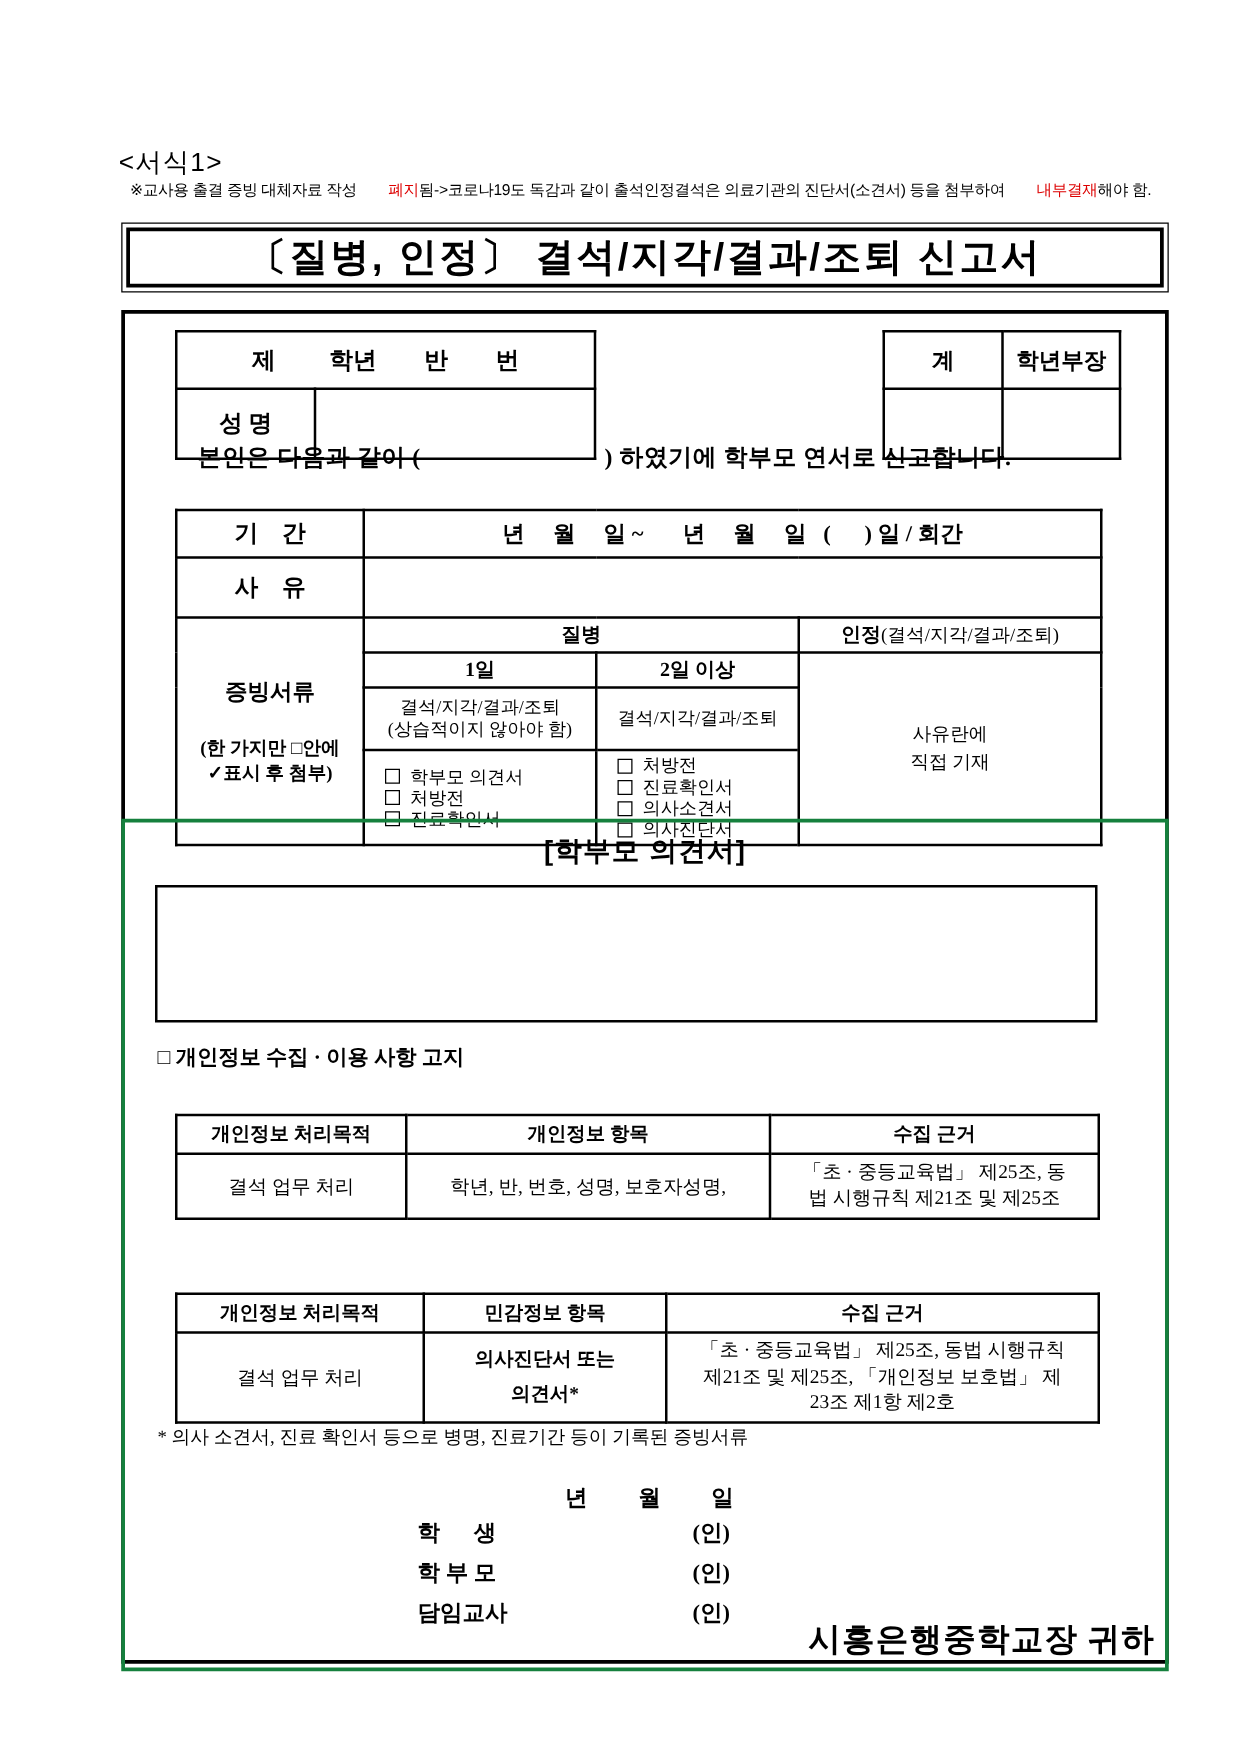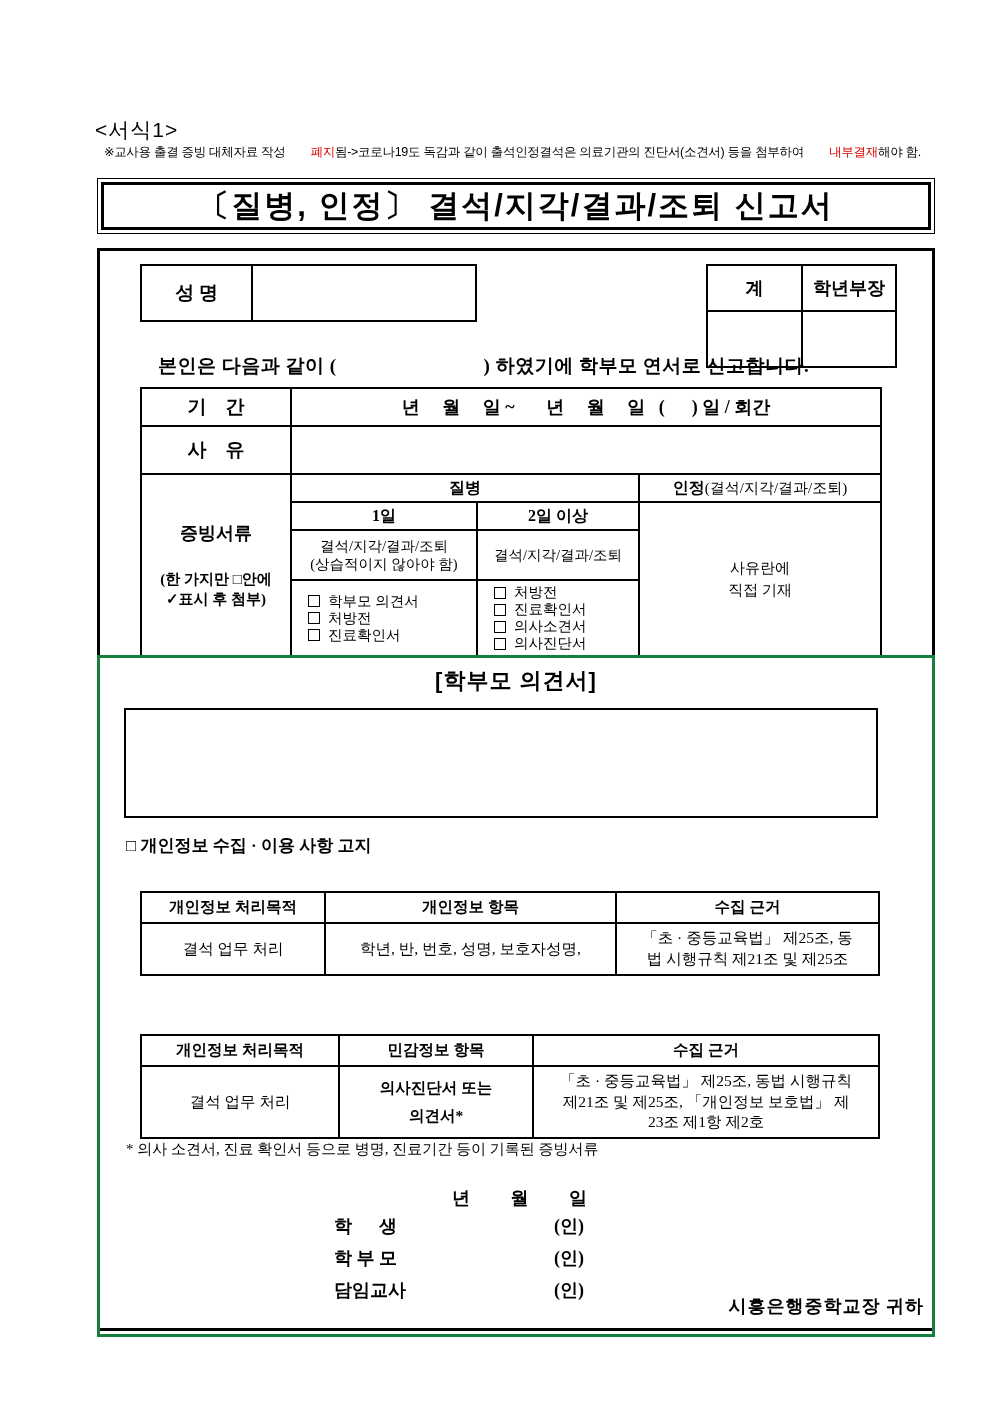--- a/index.html
+++ b/index.html
@@ -27,21 +27,21 @@
   table { border-collapse: collapse; table-layout: fixed; }
   td { border: 2px solid #000; text-align: center; vertical-align: middle; overflow: hidden; }
 
   .student-table { position: absolute; left: 40px; top: 13px; width: 335px; }
   .student-table td { font-size: 19px; font-weight: 700; }
   .approval-table { position: absolute; left: 606px; top: 13px; width: 189px; }
   .approval-table td { font-size: 18px; font-weight: 700; }
 
   .declaration { left: 58px; top: 102px; font-size: 19px; font-weight: 600; letter-spacing: 0.5px; }
 
-  .main-table { position: absolute; left: 40px; top: 136px; width: 740px; }
+  .main-table { position: absolute; left: 40px; top: 156px; width: 740px; }
   .label-cell { font-size: 19px; font-weight: 700; }
   .period-cell { font-size: 18px; font-weight: 600; }
   .sub-head { font-size: 16px; font-weight: 600; }
   .doc-type { font-size: 14.5px; line-height: 1.25; }
   .evidence-title { font-size: 18px; font-weight: 700; margin-bottom: 24px; }
   .evidence-note { font-size: 15px; font-weight: 700; line-height: 1.35; }
   .recog-head { font-size: 15px; }
   .recog-head b { font-size: 16px; }
   .recog-note { font-size: 15px; line-height: 1.5; }
   .cb-list { text-align: left; padding-left: 16px; }
@@ -62,21 +62,21 @@
   .sensitive-heading .paren { font-size: 15px; }
   .sensitive-table { position: absolute; left: 40px; top: 376px; width: 738px; }
   .sensitive-table td { font-size: 15.5px; }
   .bold-cell { font-weight: 700; line-height: 1.8; }
   .basis-cell { font-size: 15px; line-height: 1.35; padding: 2px 22px; }
 
   .footnote { left: 26px; top: 482px; font-size: 15px; }
   .date-line { left: 352px; top: 528px; font-size: 18px; font-weight: 700; }
   .sig-label { left: 234px; font-size: 18px; font-weight: 700; }
   .sig-seal { left: 454px; font-size: 18px; font-weight: 700; }
-  .closing { right: 8px; top: 636px; font-size: 18px; font-weight: 700; letter-spacing: 1px; }
+  .closing { right: 8px; top: 636px; font-size: 26px; font-weight: 700; letter-spacing: 1px; }
 </style>
 </head>
 <body>
 
 <div class="abs form-tag sans">&lt;서식1&gt;</div>
 
 <div class="abs note sans">
   <span>※교사용 출결 증빙 대체자료 작성 </span><span class="red">폐지</span><span>됨-&gt;코로나19도 독감과 같이 출석인정결석은 의료기관의 진단서(소견서) 등을 첨부하여  </span><span class="red">내부결재</span><span>해야 함.</span>
 </div>
 
@@ -87,20 +87,23 @@
 </div>
 
 <div class="abs outer-box">
 
   <table class="student-table">
     <colgroup>
         <col style="width:111px">
         <col style="width:224px">
       </colgroup>
     <tbody>
+        <tr style="height:46px">
+      <td colspan="2" class="pre">제         학년        반        번</td>
+    </tr>
     <tr style="height:56px">
       <td>성 명</td>
       <td></td>
     </tr>
   </tbody>
     </table>
 
   <table class="approval-table">
     <colgroup>
         <col style="width:95px">

